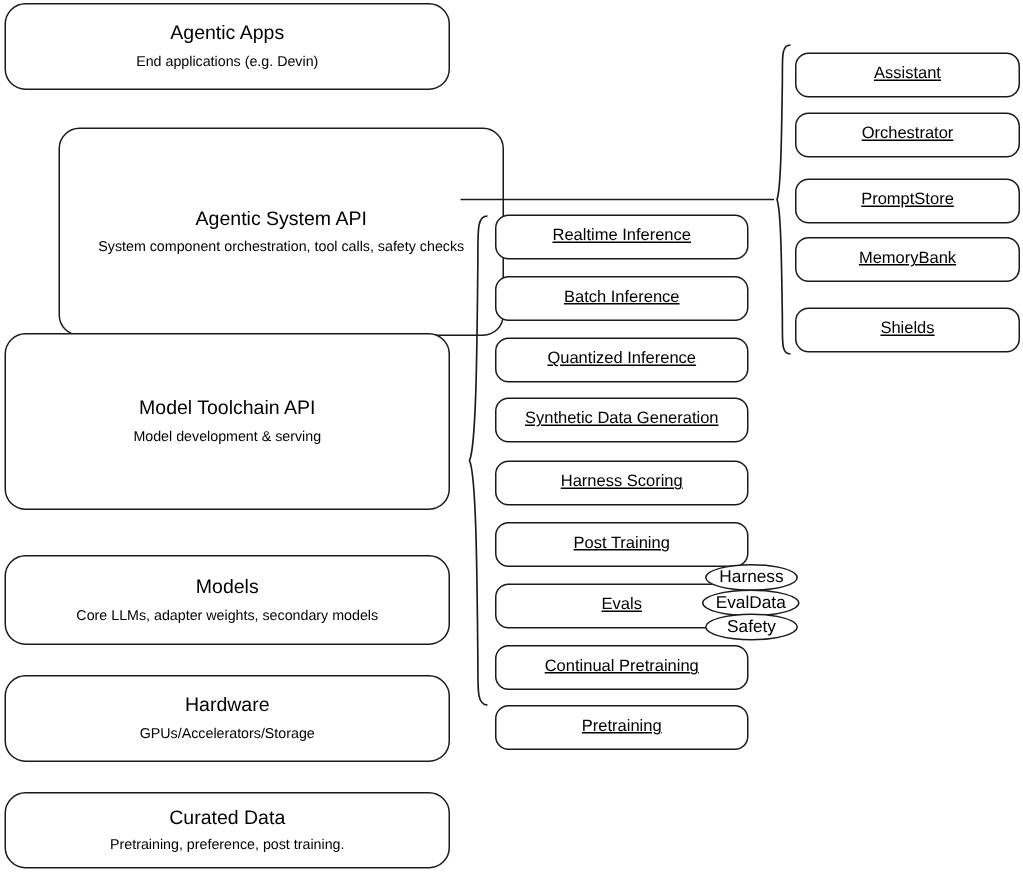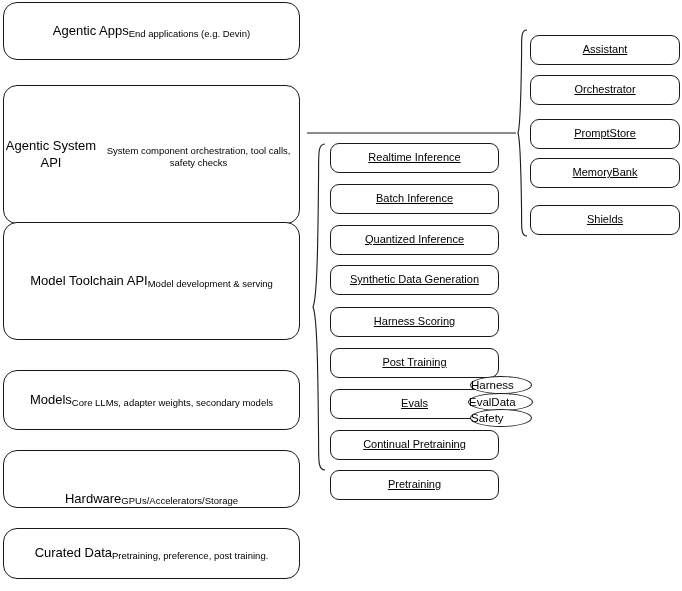--- a/index.html
+++ b/index.html
@@ -18,21 +18,21 @@
     height: 591px;
     overflow: hidden;
     background: #ffffff;
   }
   .node {
     position: absolute;
     box-sizing: border-box;
     border: 1px solid #1a1a1a;
     background: #ffffff;
     display: flex;
-    flex-direction: row;
+    flex-direction: column;
     align-items: center;
     justify-content: center;
     text-align: center;
     line-height: 1.25;
   }
   
   .layer {
     border-radius: 14px;
     left: 3px;
     width: 297px;
@@ -64,21 +64,21 @@
   
   .tag {
     position: absolute;
     box-sizing: border-box;
     border: 1px solid #1a1a1a;
     background: #ffffff;
     border-radius: 50% / 50%;
     height: 18px;
     display: flex;
     align-items: center;
-    justify-content: flex-start;
+    justify-content: center;
     font-size: 11.5px;
     z-index: 5;
   }
   svg.edges {
     position: absolute;
     left: 0;
     top: 0;
     width: 682px;
     height: 591px;
     pointer-events: none;
@@ -110,36 +110,36 @@
              C 318 232 317.5 297 313 307
              C 317.5 317 318 382 318.5 432
              C 319 458 317 470 325 470"></path>
   </svg>
 
   <div class="node layer" style="top:2px;height:58px;">
     <div class="title">Agentic Apps</div>
     <div class="subtitle">End applications (e.g. Devin)</div>
   </div>
 
-  <div class="node layer" style="top:85px;height:139px;">
+  <div class="node layer" style="top:85px;height:139px;margin-left:36px;">
     <div class="title">Agentic System API</div>
     <div class="subtitle">System component orchestration, tool calls, safety checks</div>
   </div>
 
   <div class="node layer" style="top:370px;height:60px;">
     <div class="title">Models</div>
     <div class="subtitle">Core LLMs, adapter weights, secondary models</div>
   </div>
 
   <div class="node layer" style="top:222px;height:118px;">
     <div class="title">Model Toolchain API</div>
     <div class="subtitle">Model development &amp; serving</div>
   </div>
 
-  <div class="node layer" style="top:450px;height:58px;align-items:flex-end;">
+  <div class="node layer" style="top:450px;height:58px;">
     <div class="title">Hardware</div>
     <div class="subtitle">GPUs/Accelerators/Storage</div>
   </div>
 
   <div class="node layer" style="top:528px;height:51px;">
     <div class="title">Curated Data</div>
     <div class="subtitle">Pretraining, preference, post training.</div>
   </div>
 
   <div class="node chip mid" style="top:143px;">

